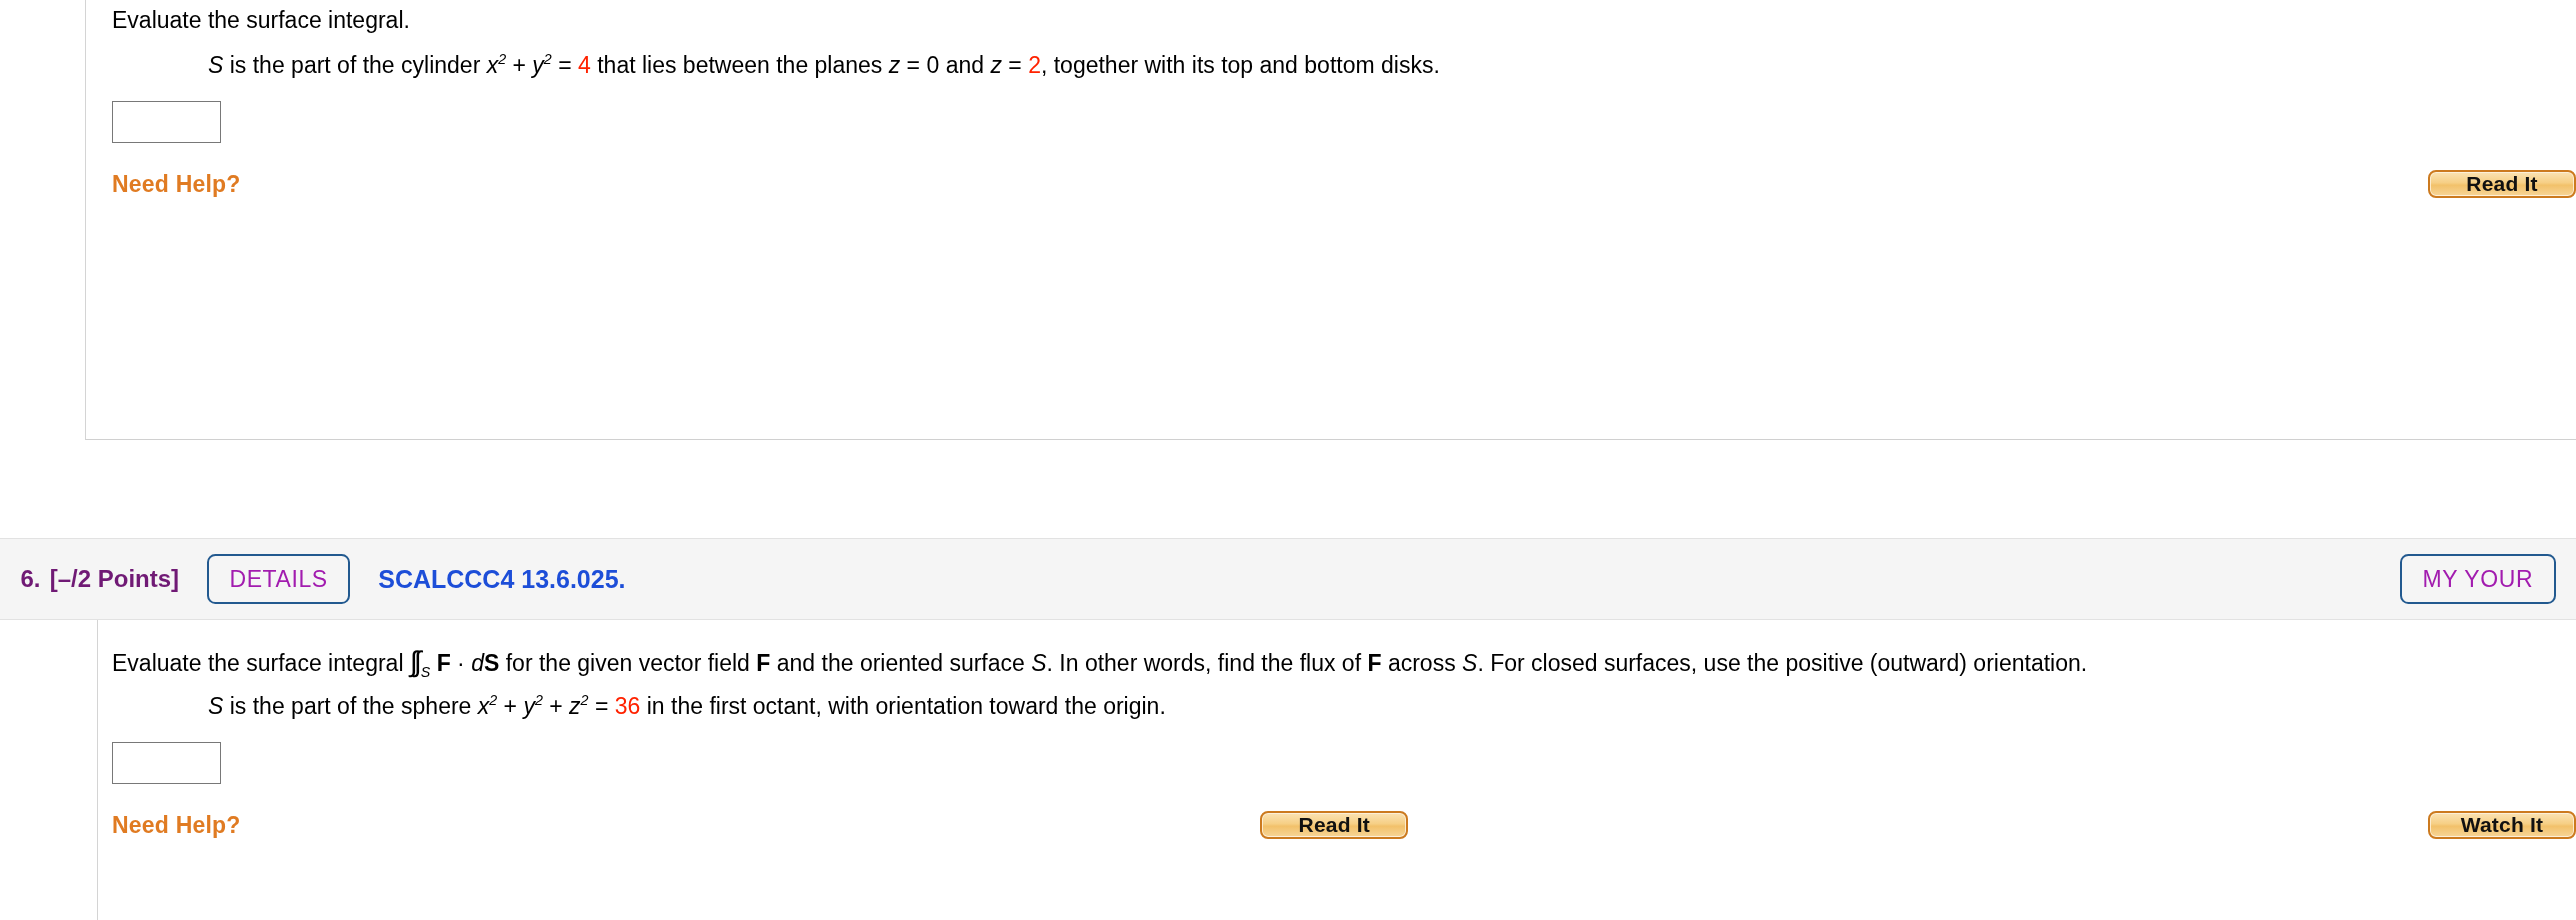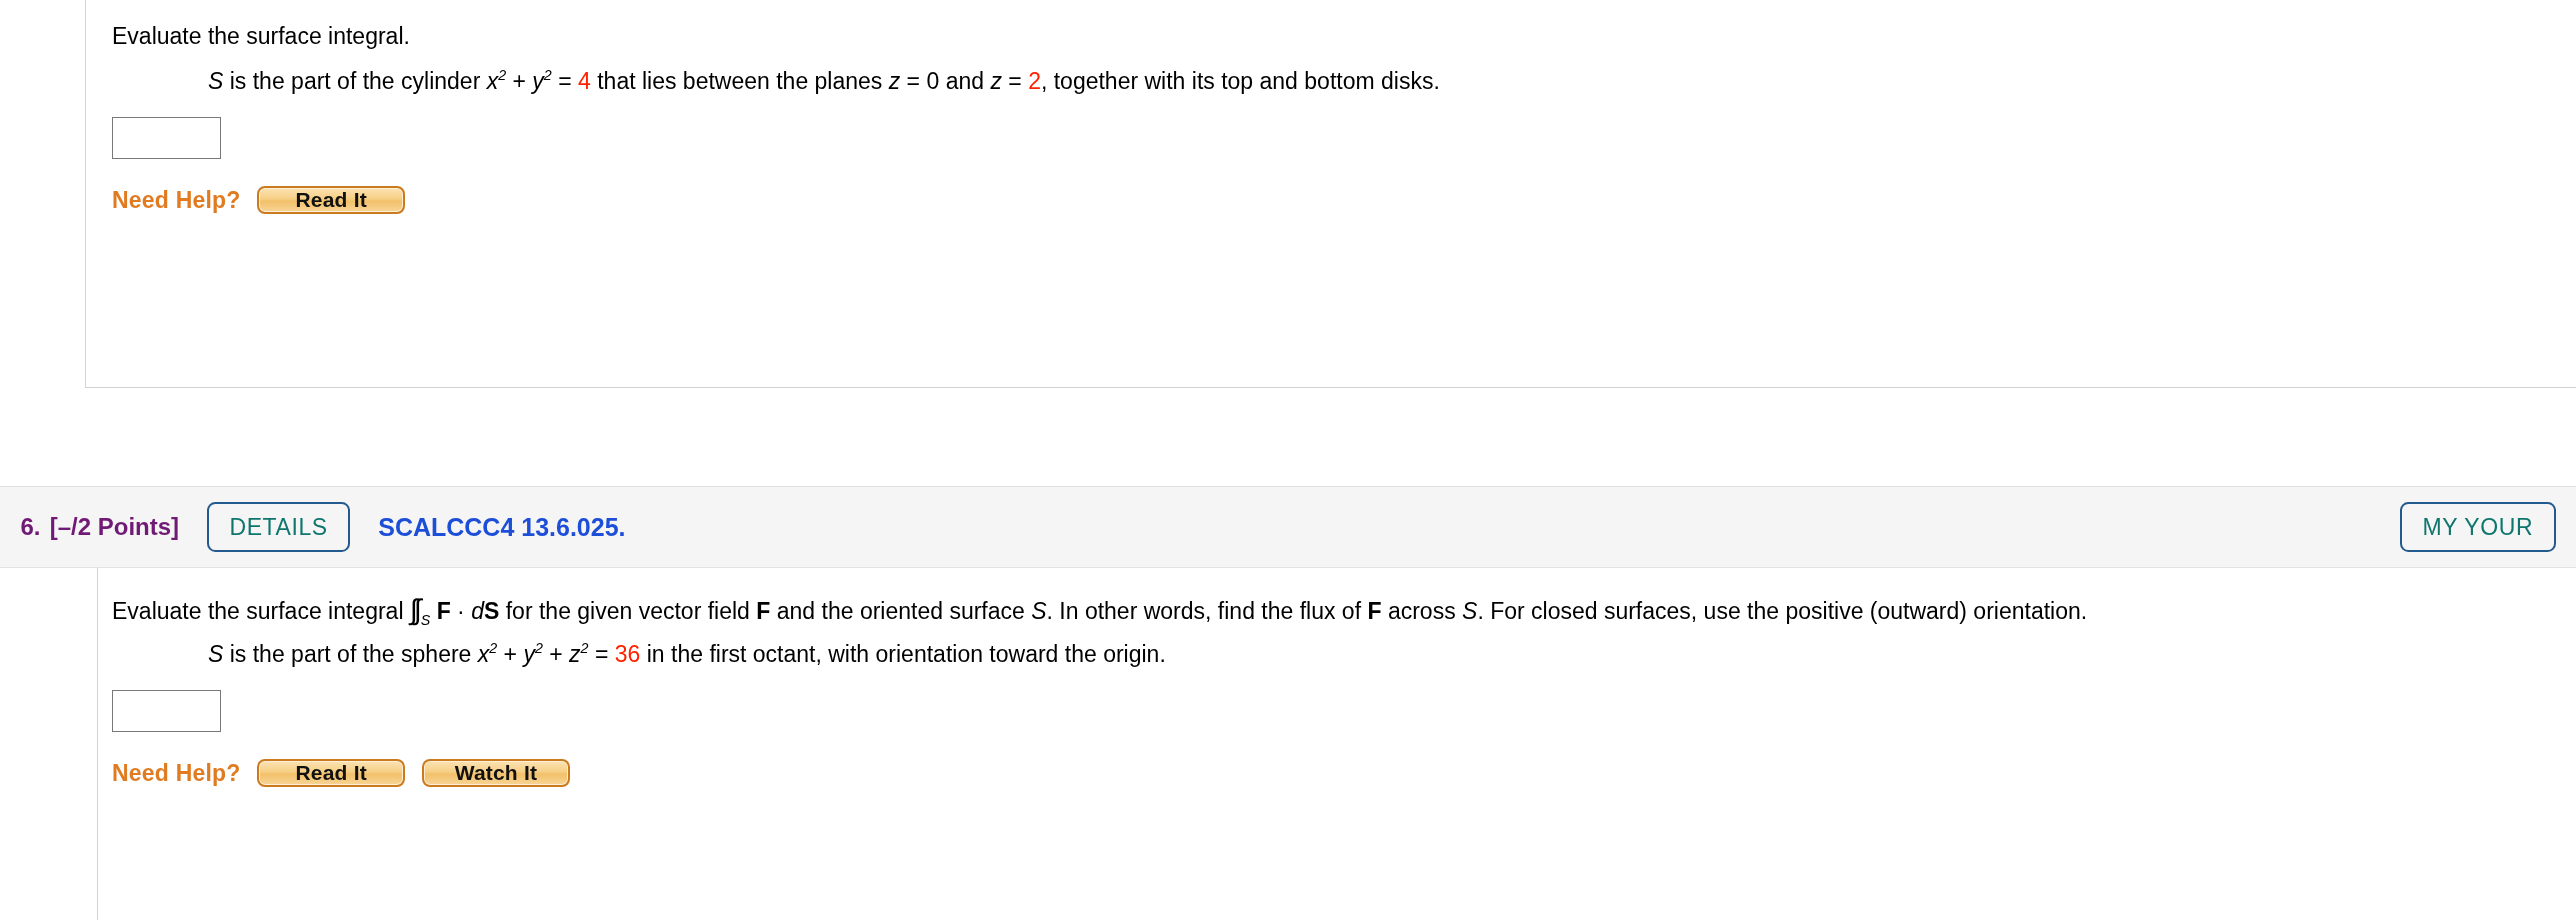--- a/index.html
+++ b/index.html
@@ -70,20 +70,21 @@
     font-family: "Liberation Sans", sans-serif;
     font-size: 18.6px;
     padding: 0 5.6px;
   }
 
   
   .needhelp-row {
     display: flex;
     align-items: center;
     gap: 16.7px;
+    justify-content: space-between;
   }
   .needhelp-label {
     color: #e07b22;
     font-weight: bold;
     font-size: 23px;
     letter-spacing: 0.2px;
   }
   .help-btn {
     display: inline-flex;
     align-items: center;
@@ -122,21 +123,21 @@
     margin-right: 28px;
   }
   .pts .num { margin-right: 9.3px; }
   .outline-btn {
     display: inline-flex;
     align-items: center;
     justify-content: center;
     border: 2.8px solid #22598f;
     border-radius: 8.3px;
     background: transparent;
-    color: #0f766e;
+    color: #a21caf;
     font-family: "Liberation Sans", sans-serif;
     font-size: 23px;
     letter-spacing: 0.6px;
     cursor: pointer;
     height: 50px;
     padding: 0 20.4px;
     box-sizing: border-box;
   }
   .code-label {
     font-size: 25px;
@@ -152,21 +153,21 @@
     gap: 20.4px;
   }
 
   .divider-bottom {
     border-bottom: 1.9px solid #d0d0d0;
   }
 </style>
 </head>
 <body>
 
-<div class="problem-body divider-bottom" style="padding-top:16px; height:388px;">
+<div class="problem-body divider-bottom" style="padding-top:0; height:440px;">
 
   <div class="q-line" style="padding-top:3.7px;">
     <span>Evaluate the surface integral.</span>
   </div>
 
 
   <div class="q-line indent" style="margin-top:13px;">
     <span class="mathi">S</span><span> is the part of the cylinder </span><span class="mathi">x</span><sup class="exp">2</sup><span> + </span><span class="mathi">y</span><sup class="exp">2</sup><span> = </span><span class="red">4</span><span> that lies between the planes </span><span class="mathi">z</span><span> = 0</span><span> and </span><span class="mathi">z</span><span> = </span><span class="red">2</span><span>, together with its top and bottom disks.</span>
   </div>
 

